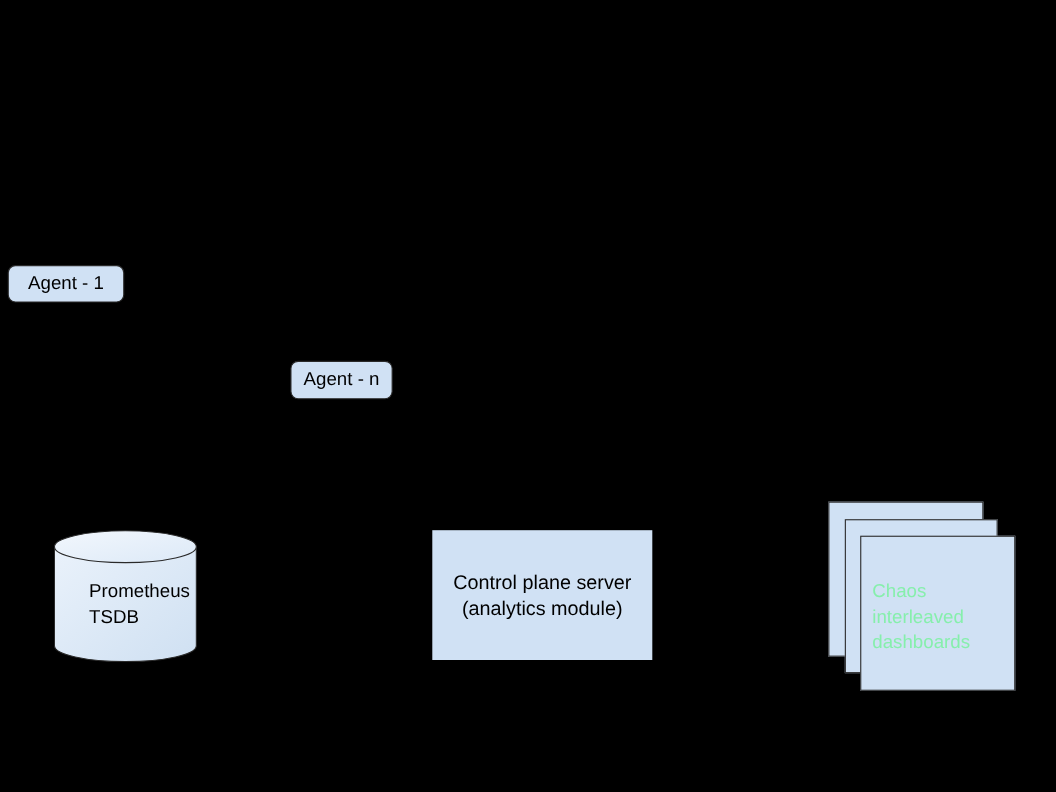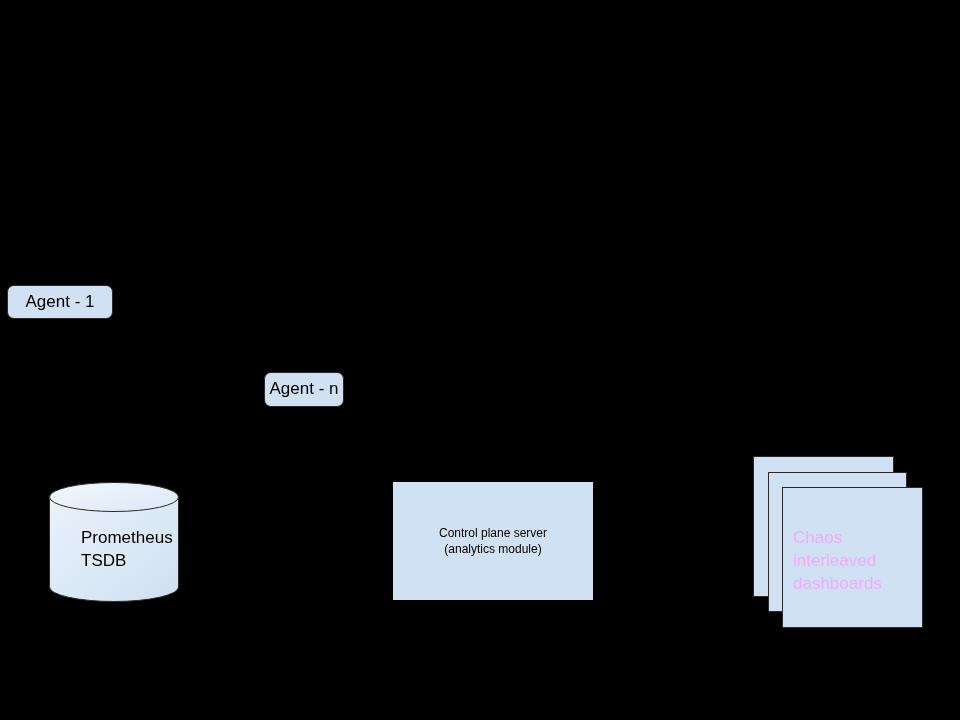--- a/index.html
+++ b/index.html
@@ -27,25 +27,24 @@
     border: 1px solid #2a2a2a;
     border-radius: 7px;
     box-sizing: border-box;
     display: flex;
     align-items: center;
     justify-content: center;
     color: #000000;
     font-size: 17px;
     line-height: 1.1;
     white-space: nowrap;
-    margin-top: 44px;
   }
   #agent-1 { left: 7px;   top: 241px; width: 106px; height: 34px; }
   #agent-2 { left: 124px; top: 278px; width: 105px; height: 35px; }
-  #agent-n { left: 264px; top: 328px; width: 80px; height: 35px; }
+  #agent-n { left: 264px; top: 328px; width: 93px; height: 35px; }
 
   
   #tsdb-cylinder {
     position: absolute;
     left: 49px;
     top: 482px;
     width: 130px;
     height: 120px;
   }
   #tsdb-cylinder svg { display: block; }
@@ -69,41 +68,41 @@
     top: 482px;
     width: 200px;
     height: 118px;
     background: #d0e1f4;
     box-sizing: border-box;
     display: flex;
     align-items: center;
     justify-content: center;
     text-align: center;
     color: #000000;
-    font-size: 12px;
+    font-size: 18px;
     line-height: 1.35;
     white-space: pre-line;
   }
 
   
   .dash-panel {
     position: absolute;
     background: #d0e1f4;
     border: 1px solid #2a2a2a;
     box-sizing: border-box;
   }
   #dash-back   { left: 753px; top: 456px; width: 141px; height: 141px; }
   #dash-middle { left: 768px; top: 472px; width: 139px; height: 140px; }
   #dash-front  { left: 782px; top: 487px; width: 141px; height: 141px; }
   #dash-label {
     position: absolute;
     left: 793px;
     top: 527px;
     width: 125px;
-    color: #f0abfc;
+    color: #86efac;
     font-size: 17px;
     line-height: 1.35;
     text-align: left;
     white-space: pre-line;
   }
 
   
   #dash-arrow {
     position: absolute;
     left: 752px;

